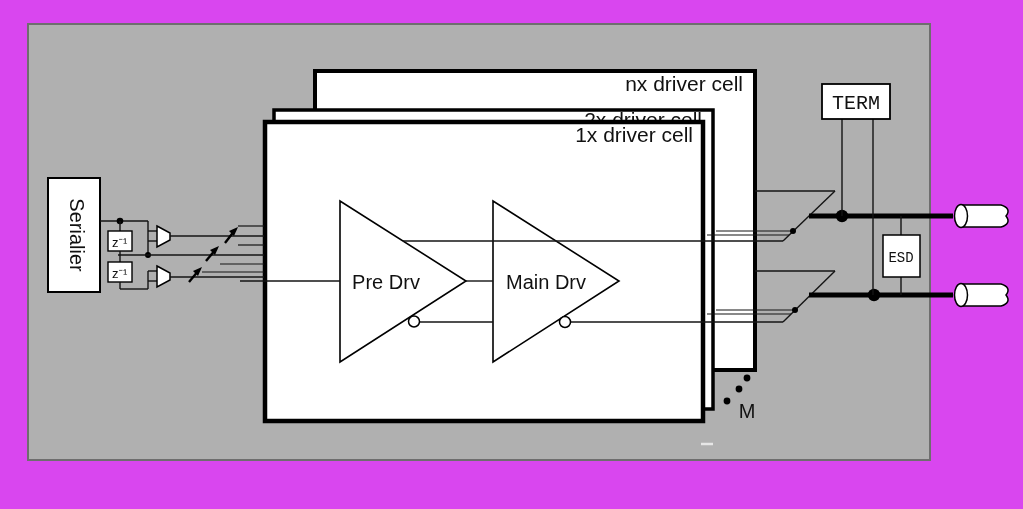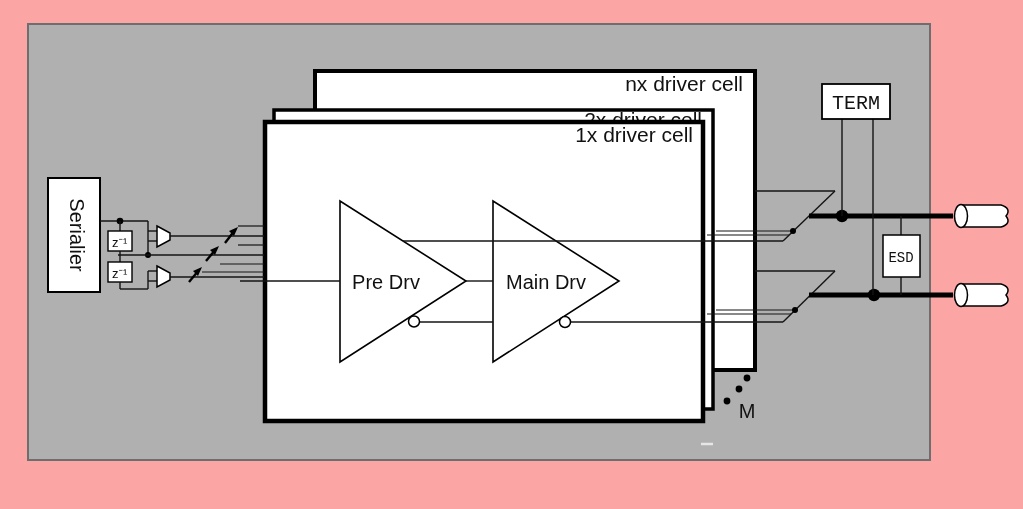--- a/index.html
+++ b/index.html
@@ -1,16 +1,16 @@
 <!DOCTYPE html>
 <html><head>
 <meta charset="utf-8">
 <style>
   html,body{margin:0;padding:0;background:#ffffff;}
-  .stage{position:relative;width:1023px;height:509px;background:#fca5a5;overflow:hidden;
+  .stage{position:relative;width:1023px;height:509px;background:#d946ef;overflow:hidden;
          font-family:"Liberation Sans",sans-serif;}
   svg{display:block;}
   .w{stroke:#141414;stroke-width:1.4;fill:none;}
   .w2{stroke:#141414;stroke-width:1.2;fill:none;}
   .thick{stroke:#000000;stroke-width:5;fill:none;}
   .box{fill:#ffffff;stroke:#000000;}
   .dot{fill:#000000;stroke:none;}
   .lbl{fill:#111111;font-family:"Liberation Sans",sans-serif;}
   .mono{fill:#111111;font-family:"Liberation Mono","DejaVu Sans Mono",monospace;}
   .slash{stroke:#000000;stroke-width:2.4;fill:none;}

